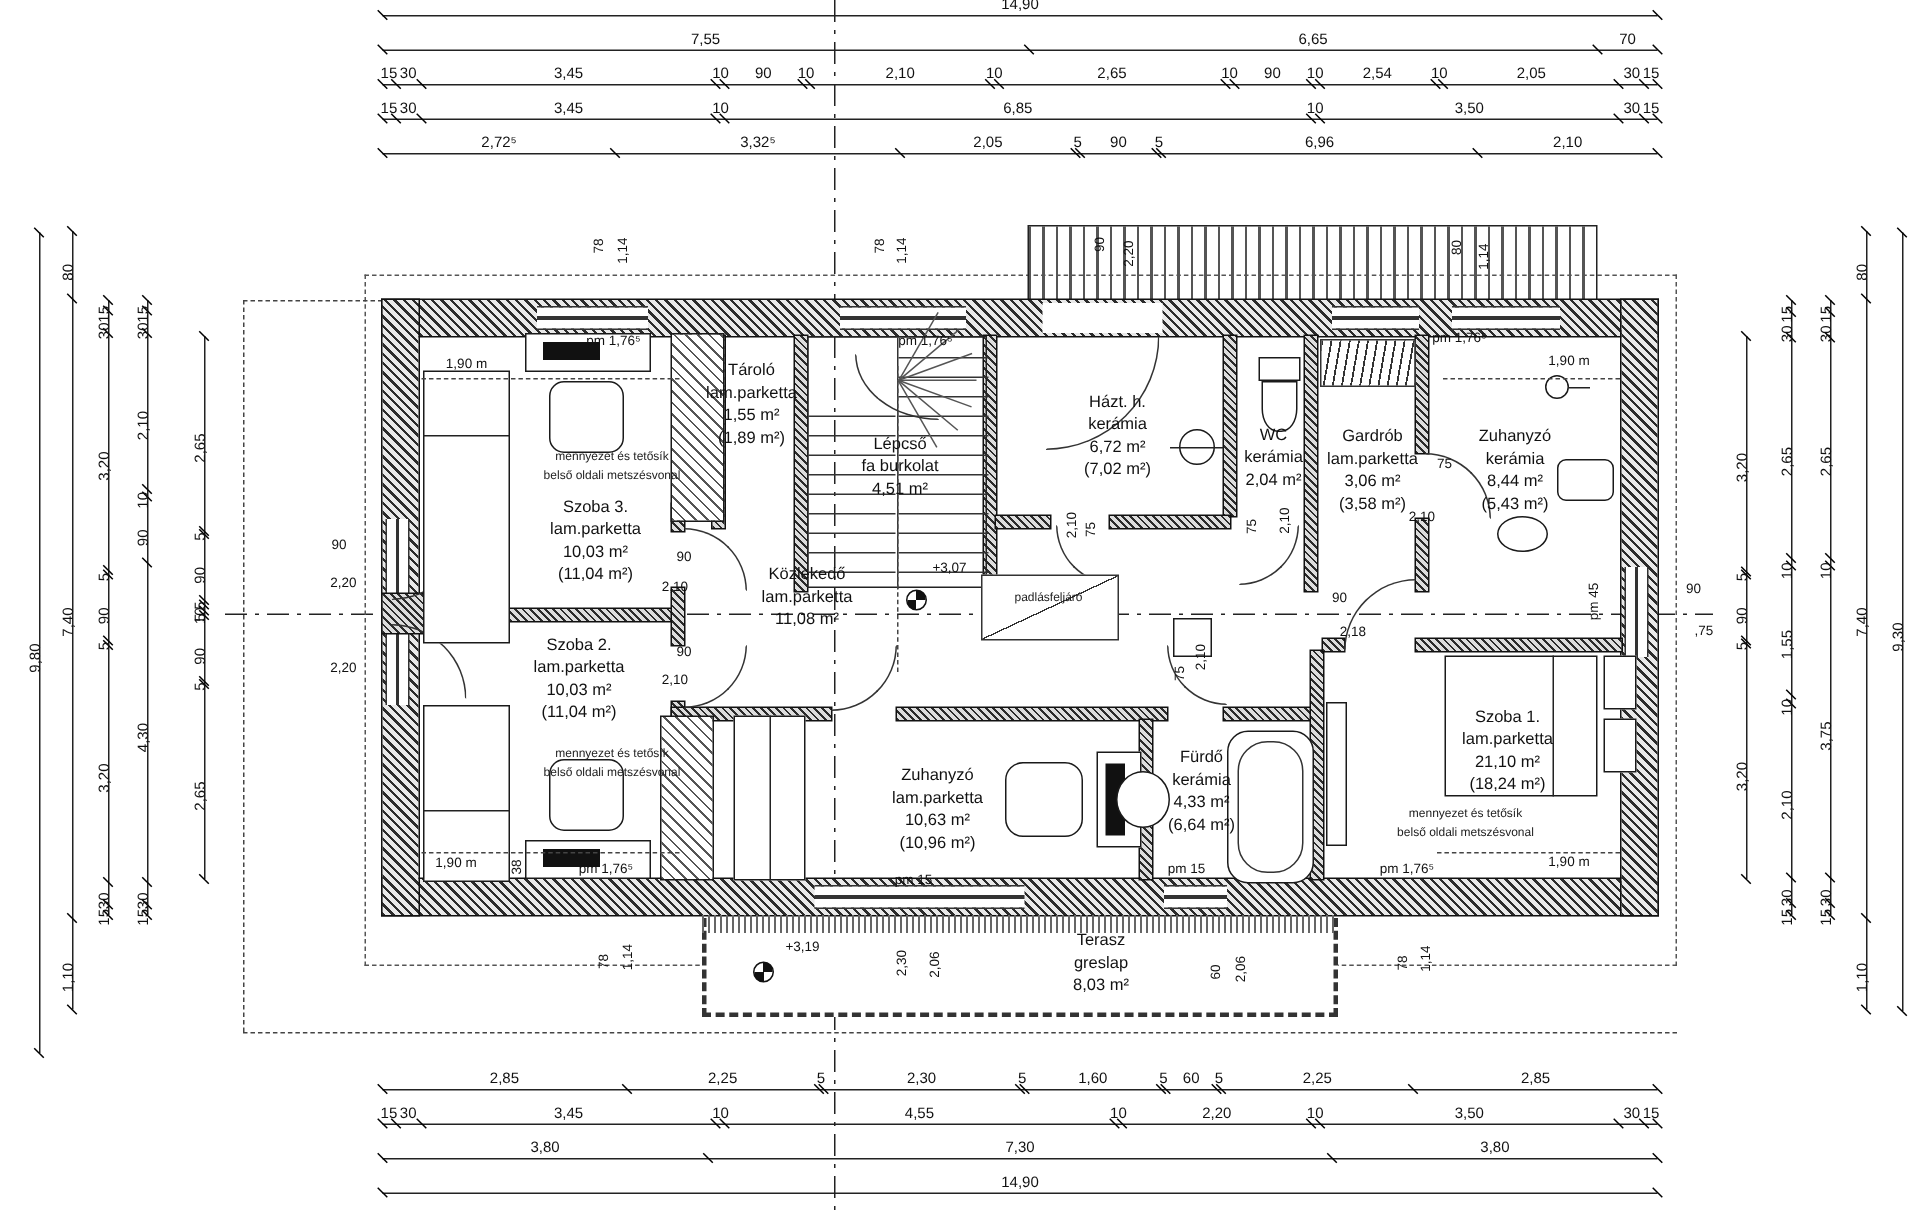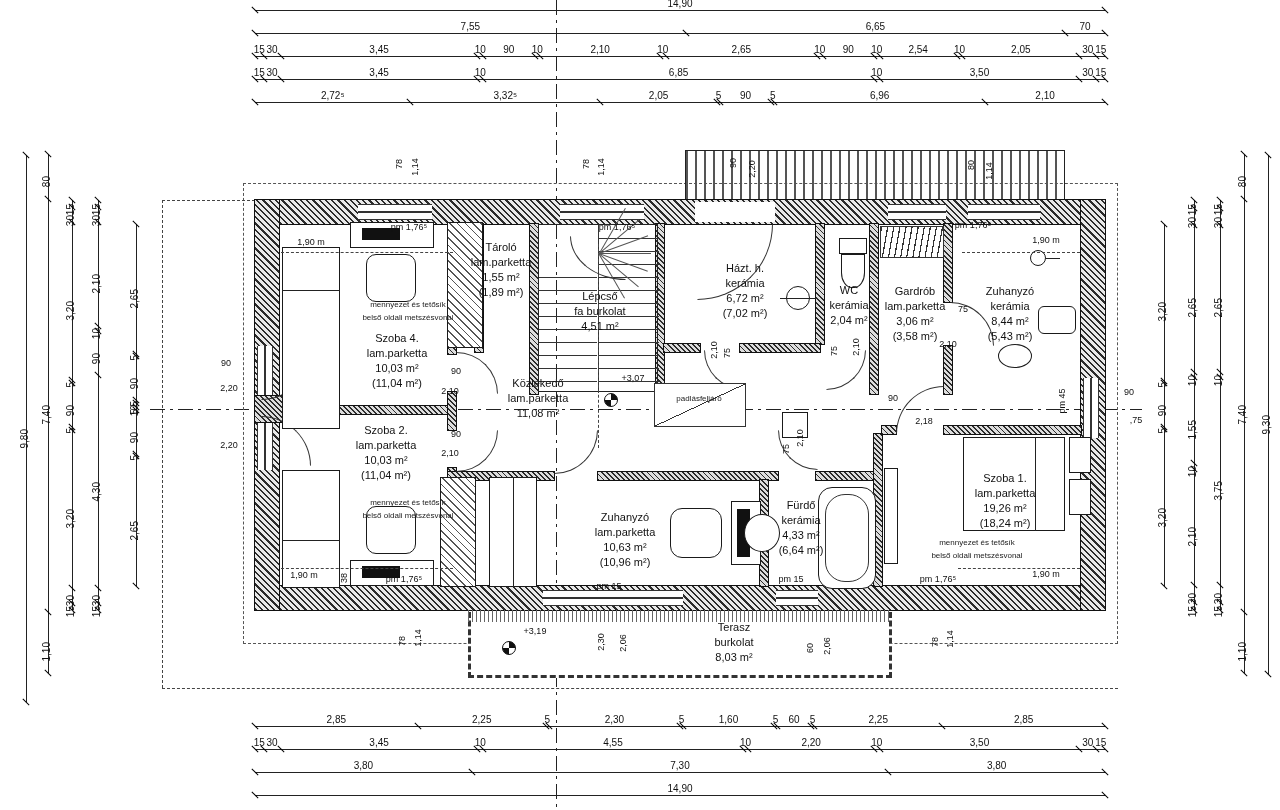--- a/index.html
+++ b/index.html
@@ -468,21 +468,21 @@
       <span class="dimlbl vert" style="left:1242px;top:176.32258064516128px">80</span>
       <div class="tick" style="left:1244px;top:611.6129032258066px"></div>
       <span class="dimlbl vert" style="left:1242px;top:405.1290322580645px">7,40</span>
       <div class="tick" style="left:1244px;top:673px"></div>
       <span class="dimlbl vert" style="left:1242px;top:642.3064516129033px">1,10</span>
       <div class="line-v" style="left:1268px;top:155px;height:519px"></div>
       <div class="tick" style="left:1268px;top:155px"></div>
       <div class="tick" style="left:1268px;top:674px"></div>
       <span class="dimlbl vert" style="left:1266px;top:414.5px">9,30</span>
       <div class="roomlbl" style="left:397px;top:331px">
-        <div>Szoba 4.</div>
+        <div>Szoba 3.</div>
         <div>lam.parketta</div>
         <div>10,03 m²</div>
         <div>(11,04 m²)</div>
       </div>
       <div class="roomlbl" style="left:501px;top:240px">
         <div>Tároló</div>
         <div>lam.parketta</div>
         <div>1,55 m²</div>
         <div>(1,89 m²)</div>
       </div>
@@ -533,26 +533,26 @@
       </div>
       <div class="roomlbl" style="left:801px;top:498px">
         <div>Fürdő</div>
         <div>kerámia</div>
         <div>4,33 m²</div>
         <div>(6,64 m²)</div>
       </div>
       <div class="roomlbl" style="left:1005px;top:471px">
         <div>Szoba 1.</div>
         <div>lam.parketta</div>
-        <div>19,26 m²</div>
+        <div>21,10 m²</div>
         <div>(18,24 m²)</div>
       </div>
       <div class="roomlbl" style="left:734px;top:620px">
         <div>Terasz</div>
-        <div>burkolat</div>
+        <div>greslap</div>
         <div>8,03 m²</div>
       </div>
       <span class="lbl" style="left:409px;top:227px">pm 1,76⁵</span>
       <span class="lbl" style="left:617px;top:227px">pm 1,76⁵</span>
       <span class="lbl" style="left:973px;top:225px">pm 1,76⁵</span>
       <span class="lbl" style="left:404px;top:579px">pm 1,76⁵</span>
       <span class="lbl" style="left:938px;top:579px">pm 1,76⁵</span>
       <span class="lbl" style="left:609px;top:586px">pm 15</span>
       <span class="lbl" style="left:791px;top:579px">pm 15</span>
       <span class="lbl rot" style="left:1062px;top:401px">pm 45</span>
@@ -581,21 +581,21 @@
       <span class="lbl" style="left:450px;top:391px">2,10</span>
       <span class="lbl" style="left:450px;top:453px">2,10</span>
       <span class="lbl rot" style="left:714px;top:350px">2,10</span>
       <span class="lbl rot" style="left:856px;top:347px">2,10</span>
       <span class="lbl rot" style="left:800px;top:438px">2,10</span>
       <span class="lbl" style="left:948px;top:344px">2,10</span>
       <span class="lbl rot" style="left:727px;top:353px">75</span>
       <span class="lbl rot" style="left:834px;top:351px">75</span>
       <span class="lbl rot" style="left:786px;top:449px">75</span>
       <span class="lbl" style="left:963px;top:309px">75</span>
-      <span class="lbl" style="left:924px;top:421px">2,18</span>
+      <span class="lbl" style="left:902px;top:421px">2,18</span>
       <span class="lbl rot" style="left:971px;top:165px">80</span>
       <span class="lbl rot" style="left:989px;top:171px">1,14</span>
       <span class="lbl rot" style="left:415px;top:167px">1,14</span>
       <span class="lbl rot" style="left:601px;top:167px">1,14</span>
       <span class="lbl rot" style="left:418px;top:638px">1,14</span>
       <span class="lbl rot" style="left:950px;top:639px">1,14</span>
       <span class="lbl rot" style="left:399px;top:164px">78</span>
       <span class="lbl rot" style="left:586px;top:164px">78</span>
       <span class="lbl rot" style="left:402px;top:641px">78</span>
       <span class="lbl rot" style="left:935px;top:642px">78</span>

